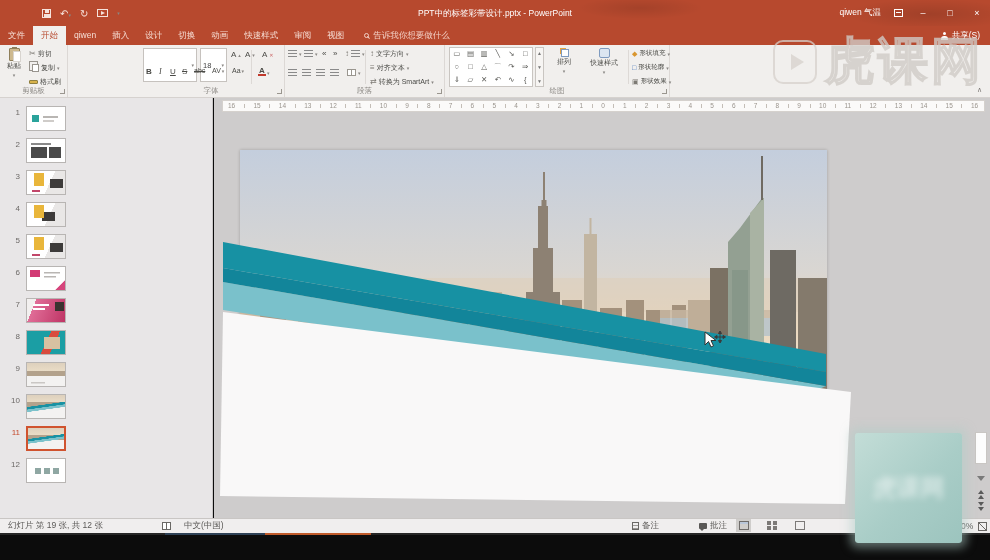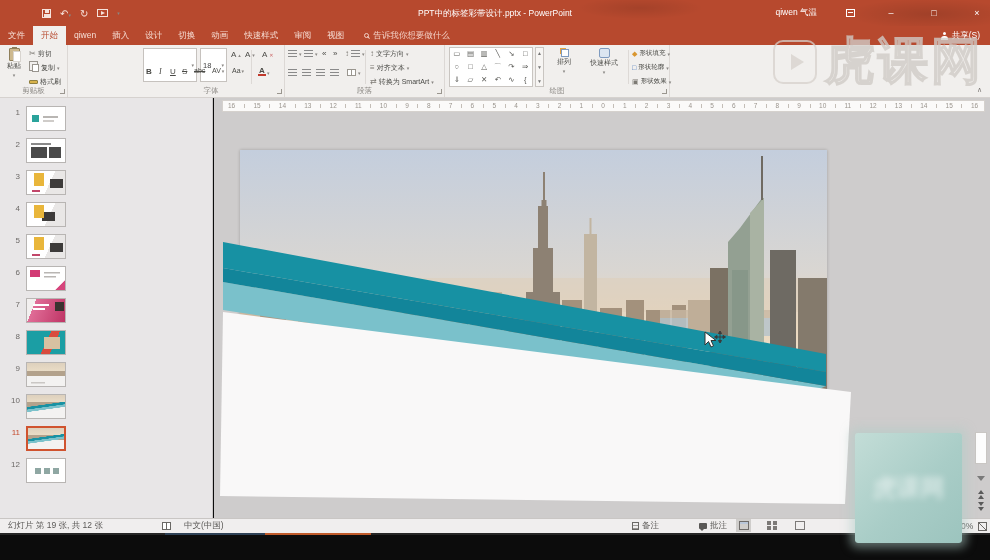--- a/index.html
+++ b/index.html
@@ -11,21 +11,21 @@
  background-image:radial-gradient(ellipse 90px 16px at 640px 8px,rgba(0,0,0,.10),transparent 70%),
  radial-gradient(ellipse 120px 22px at 930px 14px,rgba(0,0,0,.12),transparent 70%);z-index:5}
 .qat{position:absolute;left:42px;top:0;height:26px;display:flex;gap:9px;align-items:center;color:#f6e3dc;font-size:10px}
 .qat .dd{font-size:5px}
 .ic-save{width:9px;height:9px;border:1px solid #f6e3dc;position:relative}
 .ic-save::before{content:"";position:absolute;left:2px;top:0;width:4px;height:3px;background:#f6e3dc}
 .ic-save::after{content:"";position:absolute;left:1px;bottom:0;width:6px;height:3px;background:#f6e3dc}
 .ic-present{width:11px;height:8px;border:1px solid #f6e3dc;position:relative}
 .ic-present::after{content:"";position:absolute;left:3px;top:1px;border-left:4px solid #f6e3dc;border-top:2.5px solid transparent;border-bottom:2.5px solid transparent}
 .tb-title{position:absolute;left:0;right:0;top:0;height:26px;line-height:26px;text-align:center;color:#fff;font-size:8.5px;pointer-events:none}
-.tb-right{position:absolute;right:6px;top:0;height:26px;display:flex;align-items:center;gap:29px;color:#fff;font-size:8.5px}
+.tb-right{position:absolute;right:6px;top:0;height:26px;display:flex;align-items:center;gap:13px;color:#fff;font-size:8.5px}
 .winbtn{font-size:9px;color:#fff;width:14px;text-align:center}
 .ic-ribopt{width:9px;height:8px;border:1px solid #fff;position:relative}
 .ic-ribopt::after{content:"";position:absolute;left:1px;top:2px;width:5px;height:1px;background:#fff}
 
 
 .tabrow{position:absolute;left:0;top:26px;width:100%;height:19px;background:#b7492e;display:flex;align-items:stretch;z-index:6}
 .tab{padding:0 8px;line-height:19px;font-size:8.5px;color:#f6ddd4;white-space:nowrap}
 .tab.active{background:#f1efed;color:#b7492e}
 .searchbox{display:flex;align-items:center;gap:4px;margin-left:12px;color:#f2cfc4;font-size:8.5px}
 .ic-lens{width:5px;height:5px;border:1px solid #f2cfc4;border-radius:50%;position:relative}

